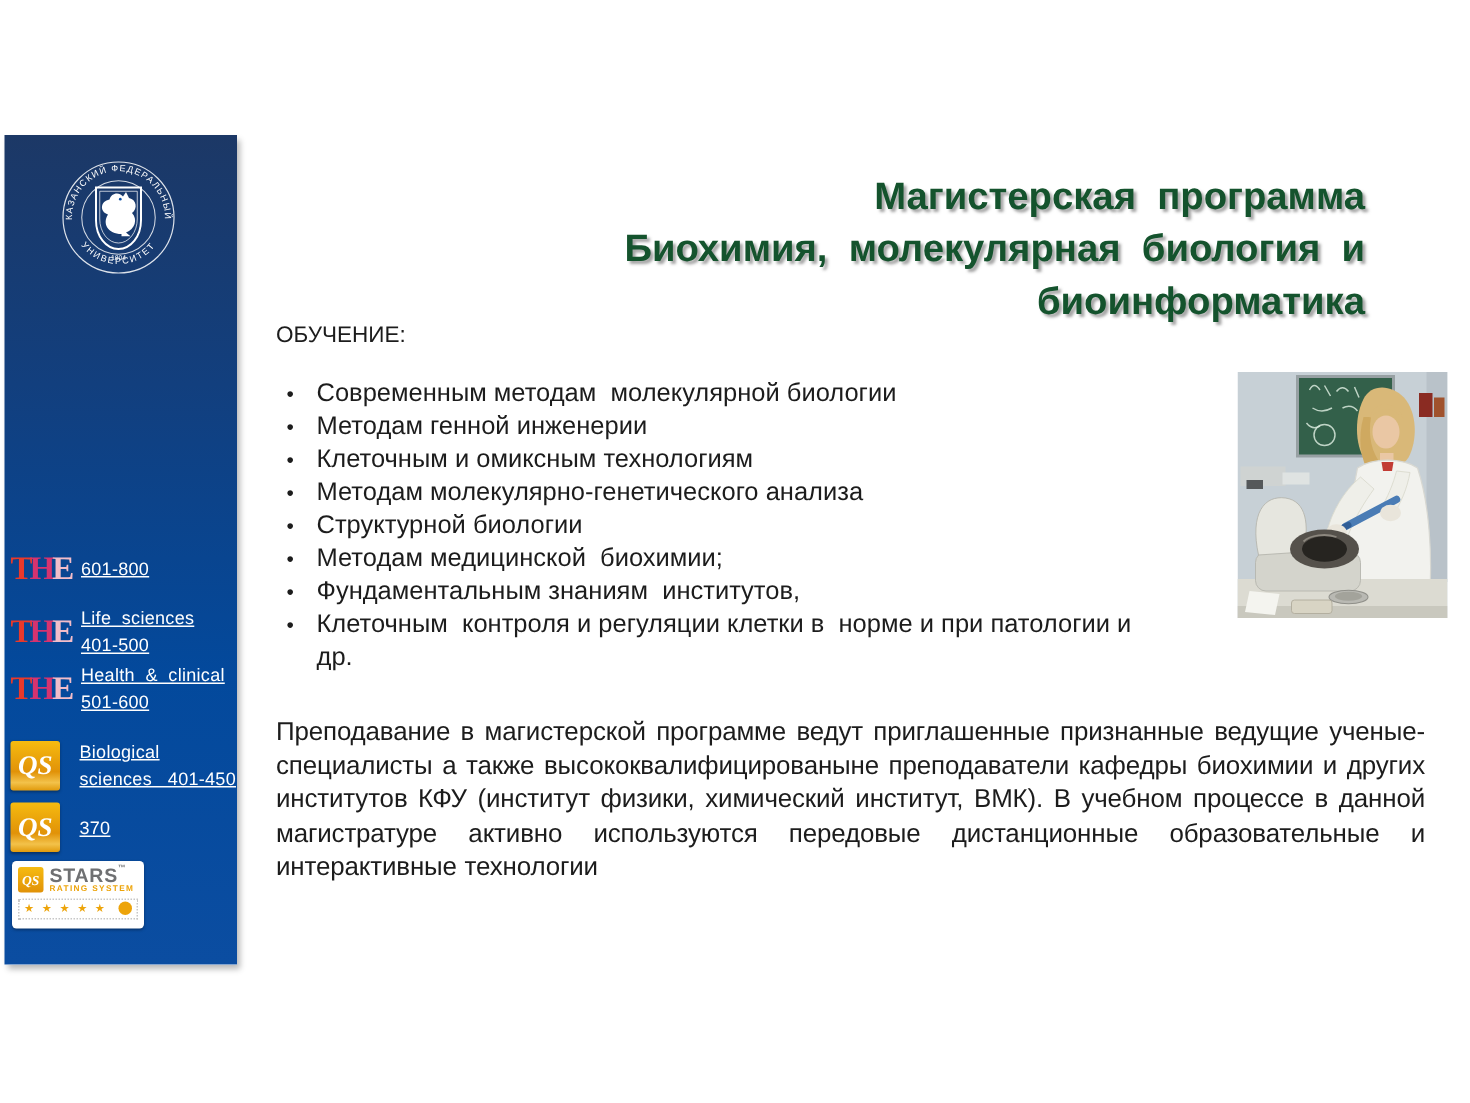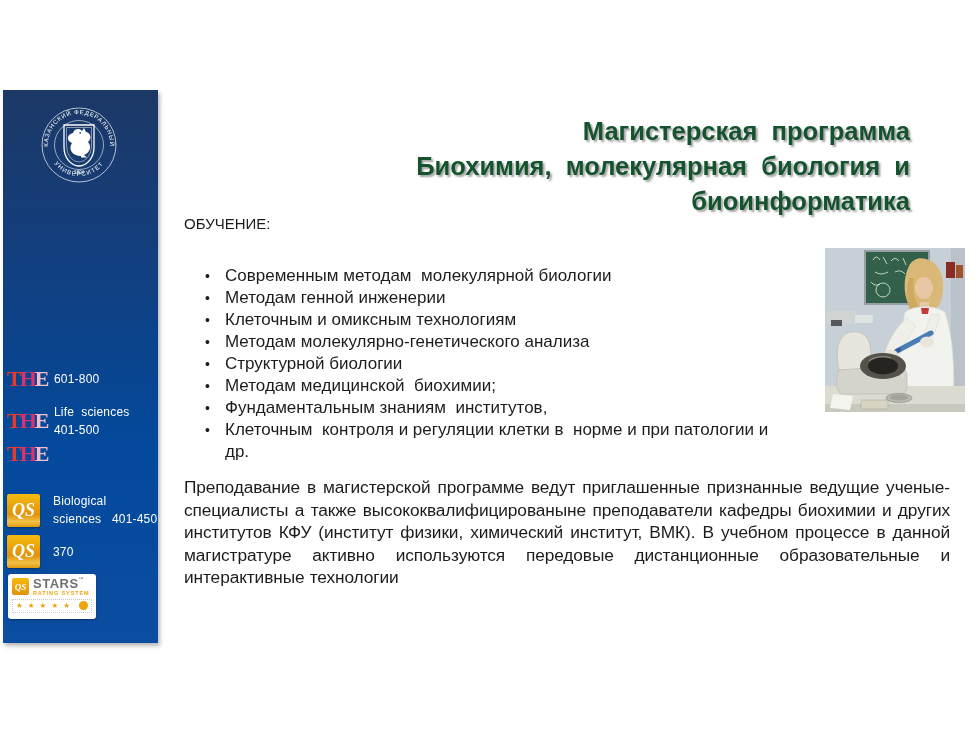--- a/index.html
+++ b/index.html
@@ -12,21 +12,21 @@
   .sidebar{
     position:absolute;left:3px;top:90px;width:155px;height:553px;
     background:linear-gradient(180deg,#1c3866 0%,#123f7e 30%,#03499c 65%,#0b4da1 100%);
     box-shadow:2px 3px 4px rgba(0,0,0,0.28);
   }
   .kfu-logo{position:absolute;left:36px;top:15px;}
   .rank-row{
     position:absolute;left:4px;right:2px;display:flex;align-items:center;gap:13px;
     color:#ffffff;
   }
-  .rank-text{font-size:12px;line-height:18px;white-space:pre;letter-spacing:0.2px;}
+  .rank-text{font-size:12px;line-height:18px;white-space:pre;letter-spacing:0.2px;text-decoration:underline;}
   .the-logo{
     width:34px;flex:0 0 34px;text-align:center;
     font-family:"Liberation Serif", serif;font-weight:bold;
     font-size:22px;line-height:26px;letter-spacing:-2px;
   }
   .the-logo .t{color:#e8392b;}
   .the-logo .h{color:#d6336f;}
   .the-logo .e{color:#f2bdc9;}
   .qs-logo{
     width:33px;height:33px;flex:0 0 33px;border-radius:2px;
@@ -60,21 +60,21 @@
   .sb-dot{width:9px;height:9px;border-radius:50%;background:#eda40a;}
   
   .slide-title{
     position:absolute;left:165px;top:97px;width:745px;
     font-size:25.5px;font-weight:bold;color:#14532d;
     line-height:35px;text-align:right;white-space:pre-wrap;
     text-shadow:2px 2px 2px rgba(90,90,90,0.55);
   }
   .section-label{position:absolute;left:184px;top:215px;font-size:15px;color:#1c1c1c;}
   .bullet-list{
-    position:absolute;left:184px;top:251px;width:700px;margin:14px;padding:0;list-style:none;
+    position:absolute;left:184px;top:251px;width:700px;margin:0;padding:0;list-style:none;
   }
   .bullet-list li{
     position:relative;padding-left:27px;font-size:17px;line-height:22px;
     white-space:pre-wrap;color:#1c1c1c;
   }
   .bullet-list li::before{
     content:"\2022";position:absolute;left:7px;top:0;font-size:14px;line-height:22px;color:#1c1c1c;
   }
   .body-paragraph{
     position:absolute;left:184px;top:459px;width:766px;
@@ -115,20 +115,21 @@
     <span class="rank-text"><span>601-800</span></span>
   </div>
 
   <div class="rank-row" style="top:313px">
     <span class="the-logo"><span class="t">T</span><span class="h">H</span><span class="e">E</span></span>
     <span class="rank-text"><div>Life  sciences</div><div>401-500</div></span>
   </div>
 
   <div class="rank-row" style="top:351px">
     <span class="the-logo"><span class="t">T</span><span class="h">H</span><span class="e">E</span></span>
+    <span class="rank-text"><div>Health  &amp;  clinical</div><div>501-600</div></span>
   </div>
 
   <div class="rank-row" style="top:402px">
     <span class="qs-logo">QS</span>
     <span class="rank-text"><div>Biological</div><div>sciences   401-450</div></span>
   </div>
 
   <div class="rank-row" style="top:445px">
     <span class="qs-logo">QS</span>
     <span class="rank-text"><span>370</span></span>

